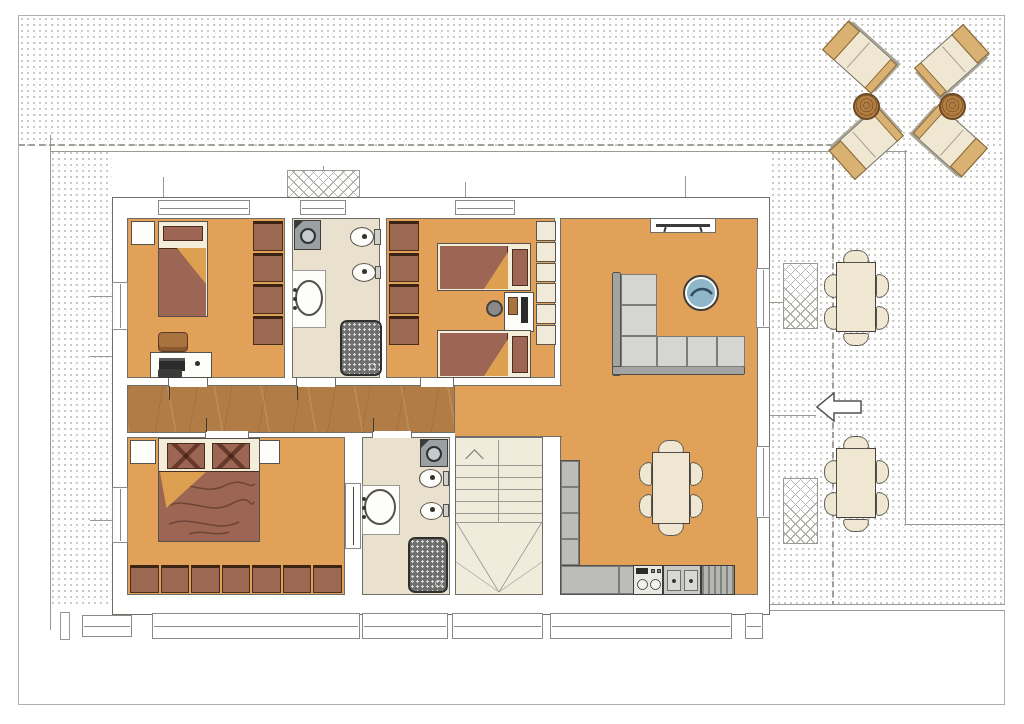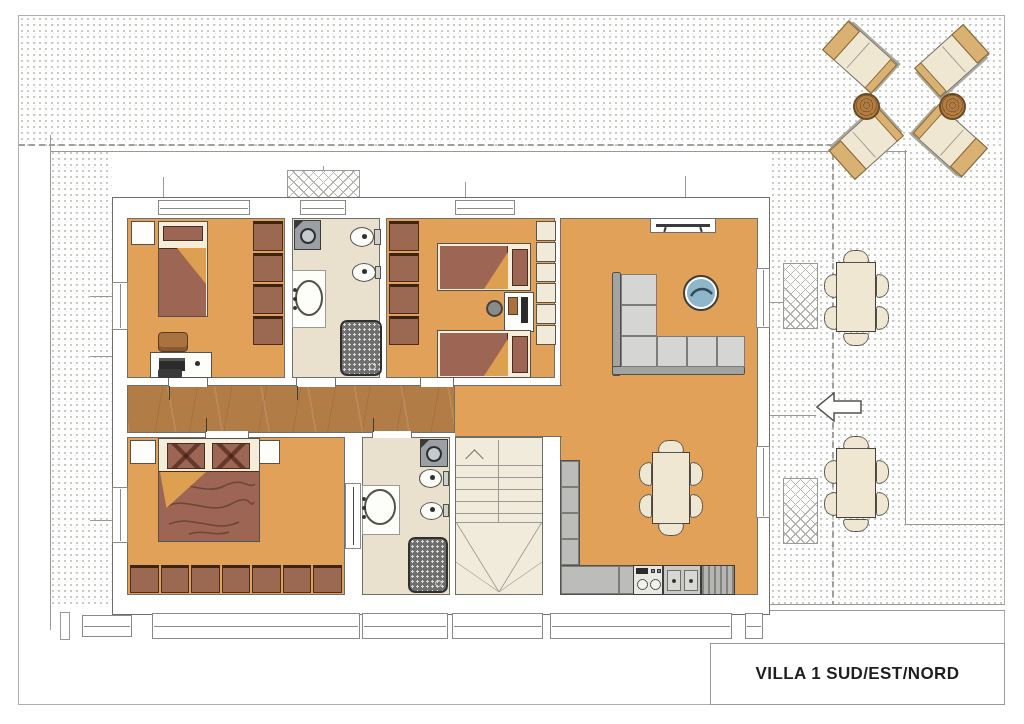--- a/index.html
+++ b/index.html
@@ -362,17 +362,14 @@
   <div class="abs" style="left:456px;top:465px;width:86px;height:57px;background:repeating-linear-gradient(180deg,#9a9a94 0 1px,transparent 1px 12px);"></div>
   <div class="line" style="left:498px;top:440px;width:1px;height:82px;"></div>
   <div class="line" style="left:456px;top:522px;width:86px;height:1px;"></div>
   <svg class="abs" style="left:455px;top:522px;" width="88" height="72" viewBox="0 0 88 72">
     <line x1="1" y1="0" x2="44" y2="70" stroke="#9a9a94" stroke-width="1"></line>
     <line x1="87" y1="0" x2="44" y2="70" stroke="#9a9a94" stroke-width="1"></line>
     <line x1="1" y1="40" x2="44" y2="70" stroke="#9a9a94" stroke-width="1" opacity=".7"></line>
     <line x1="87" y1="40" x2="44" y2="70" stroke="#9a9a94" stroke-width="1" opacity=".7"></line>
   </svg>
 
-  <div class="title-box">
-    <div class="title-text">VILLA 1 SUD/EST/NORD</div>
-  </div>
 
 </div>
 
 </body></html>

